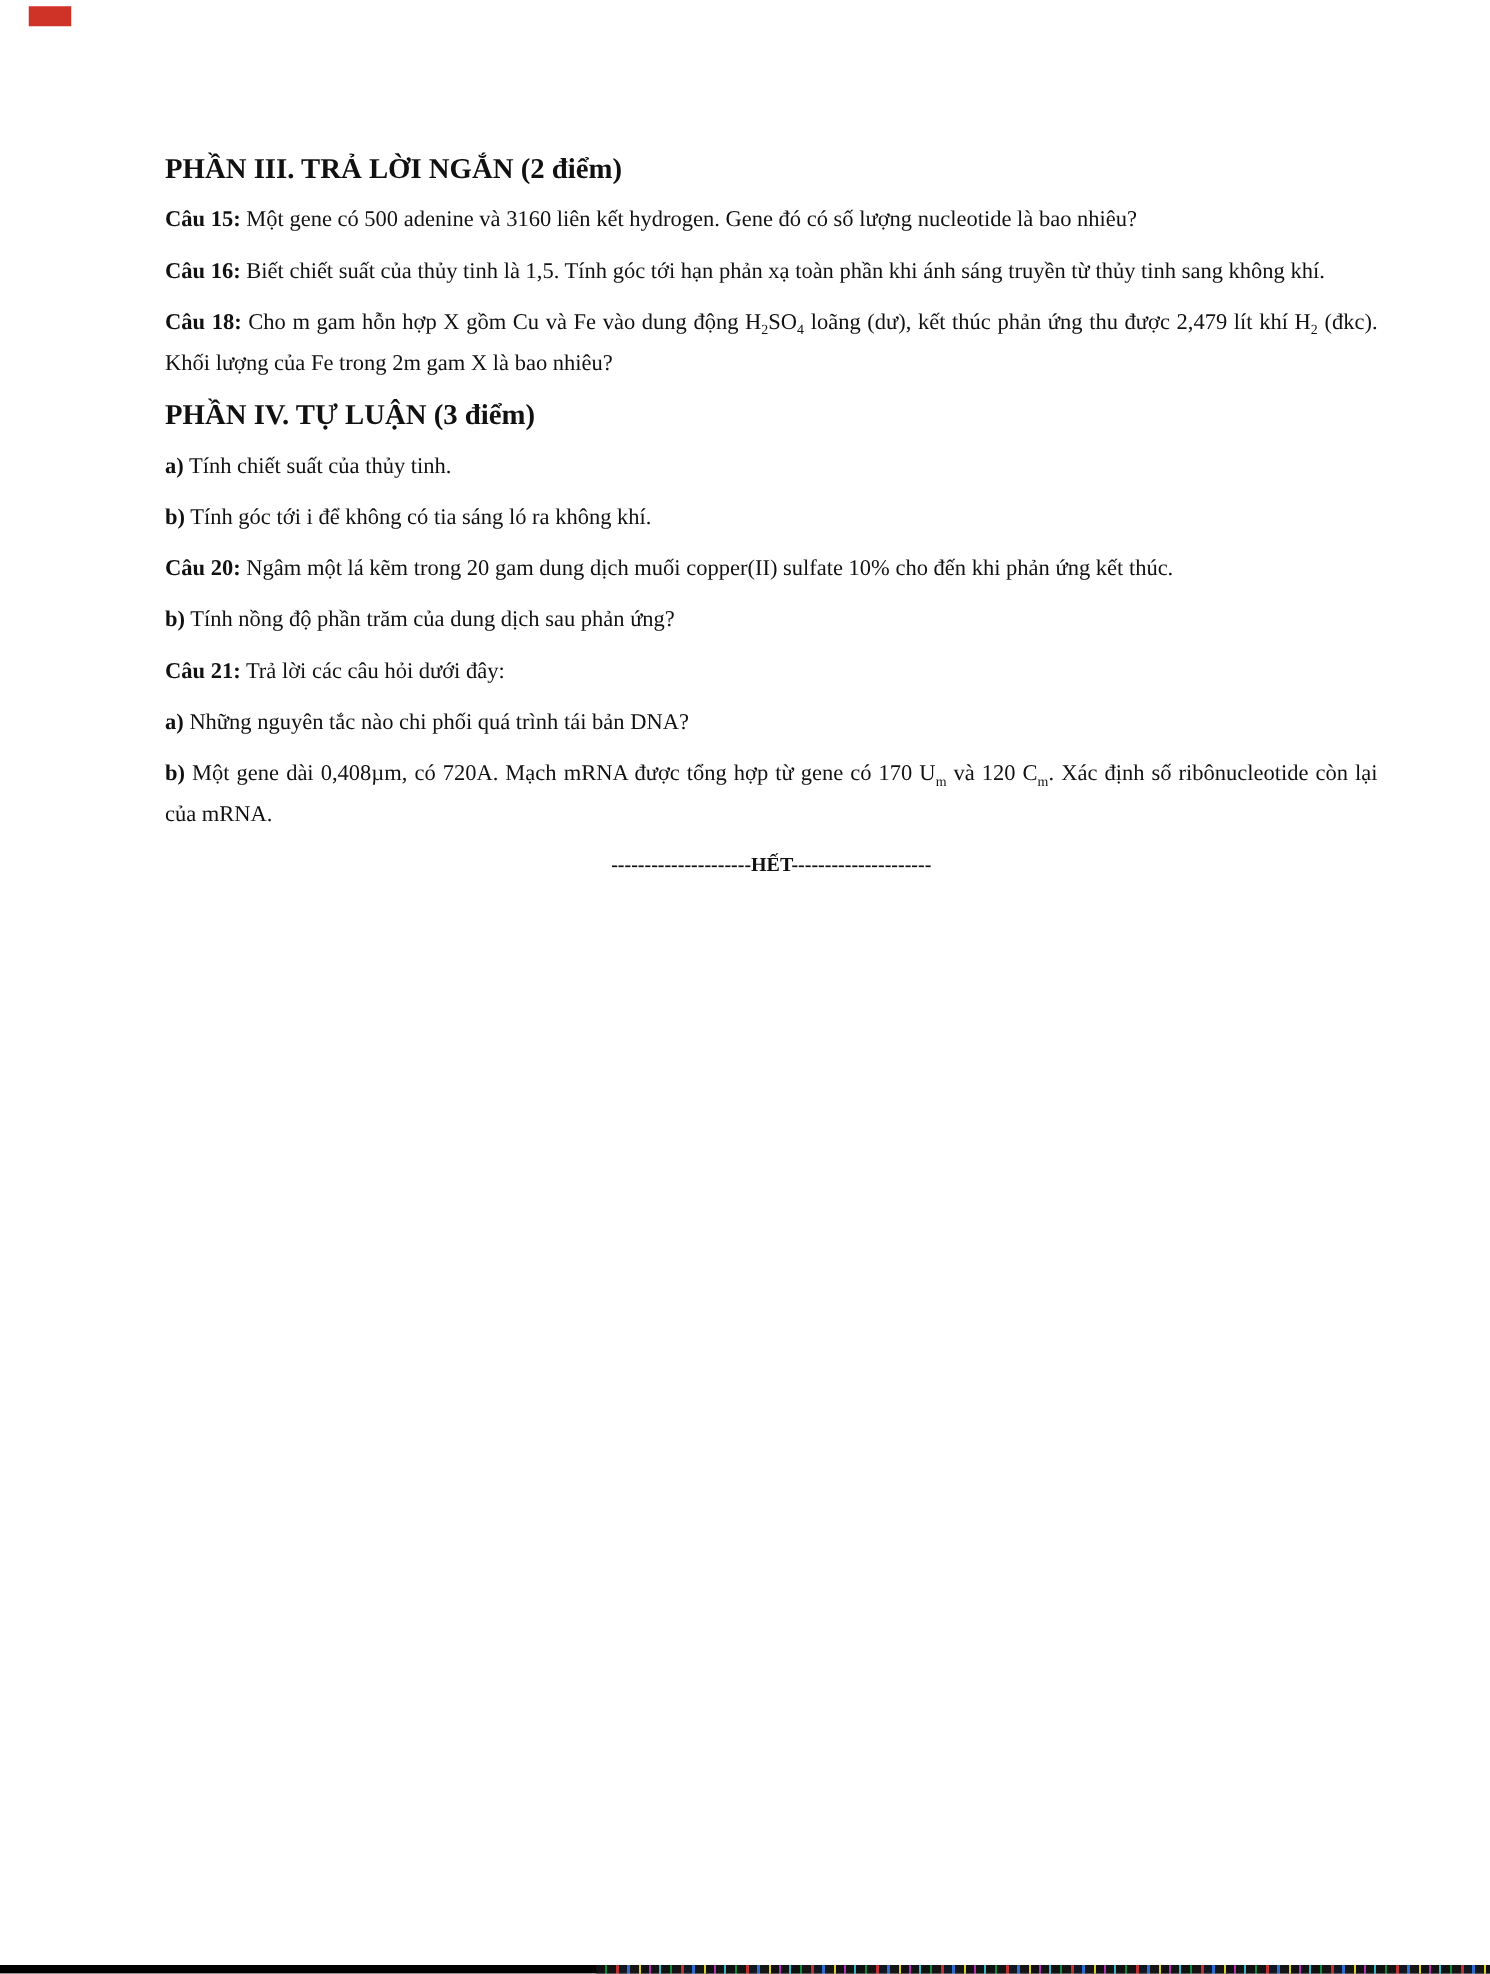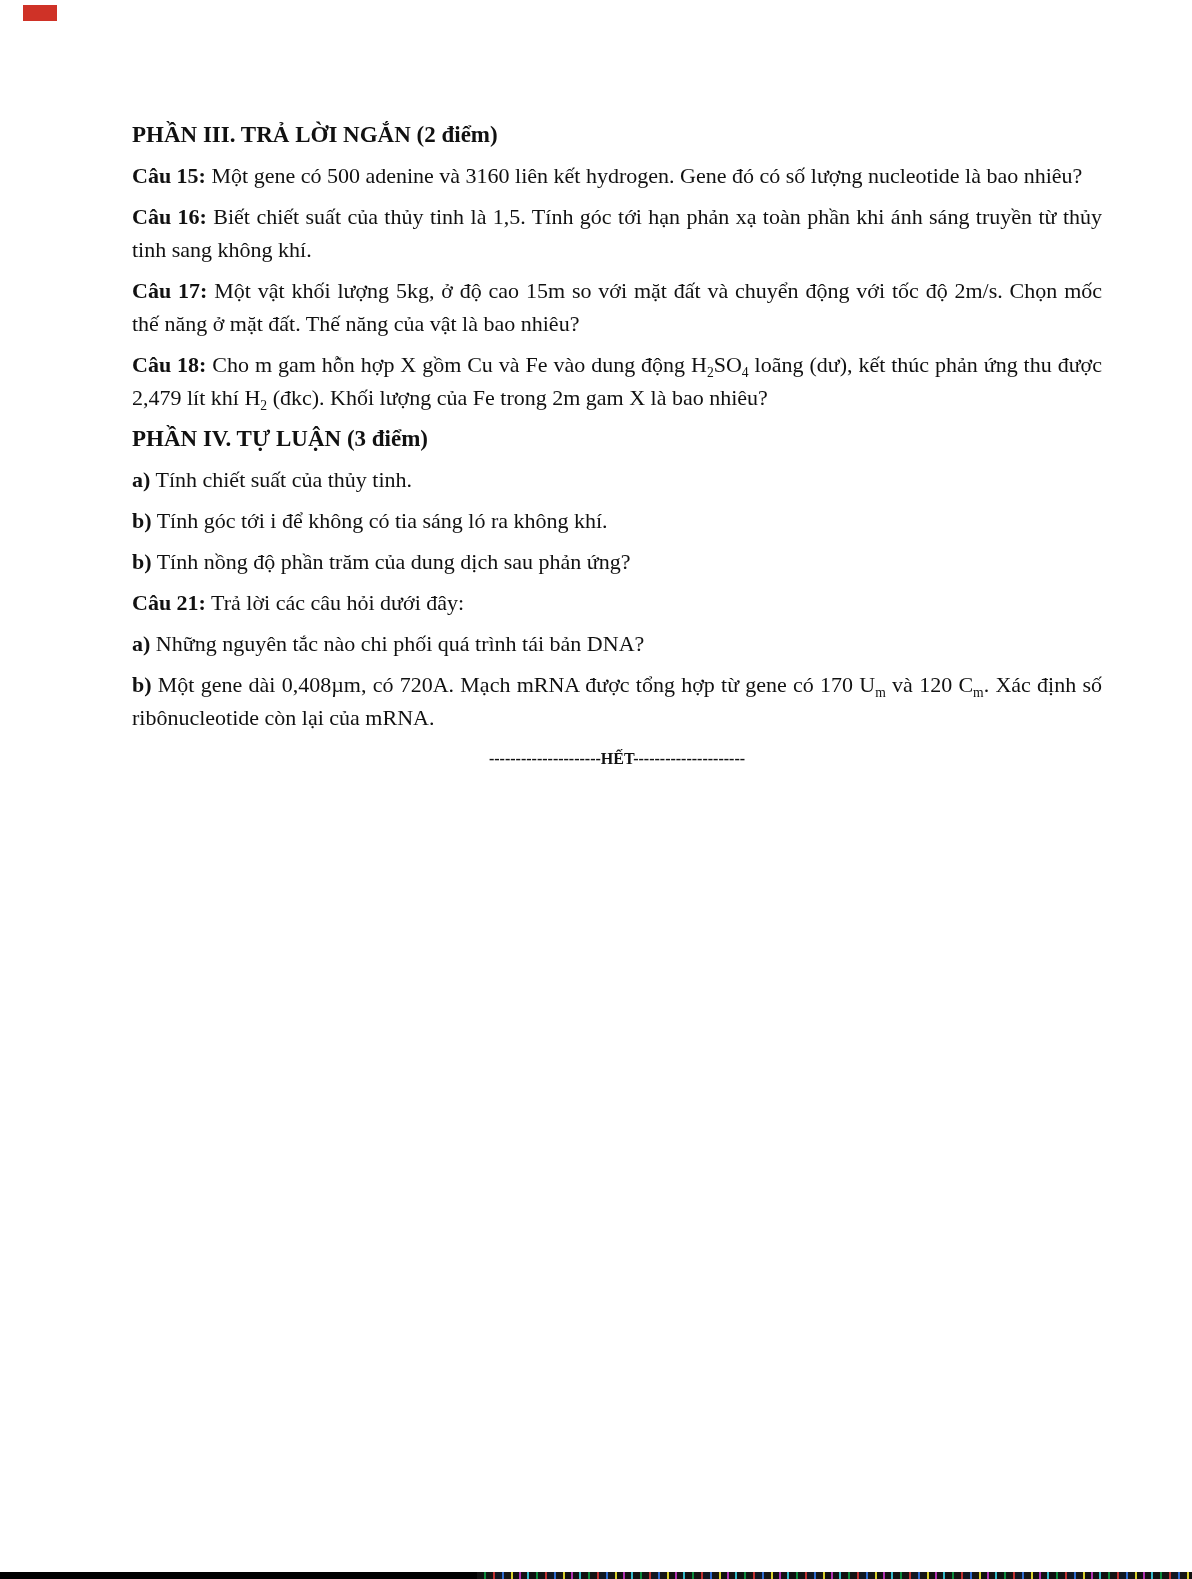--- a/index.html
+++ b/index.html
@@ -20,21 +20,21 @@
   }
   .section-heading {
     font-size: 23px;
     font-weight: bold;
     line-height: 33px;
     margin: 0 0 8px 0;
   }
   .exam-section + .exam-section { }
   .para {
     margin: 0 0 8px 0;
-    font-size: 22px;
+    font-size: 18px;
     line-height: 33px;
     text-align: justify;
   }
   .para .label { font-weight: bold; }
   .para sub, .para sup { font-size: 0.62em; line-height: 0; }
   .end-line {
     margin: 4px 0 0 0;
     font-size: 16px;
     font-weight: bold;
     line-height: 33px;
@@ -76,27 +76,27 @@
 
 <div class="page" style="color: rgb(17, 17, 17); background: rgb(255, 255, 255);">
   <div class="red-mark" style="background: rgb(207, 50, 39);"></div>
 
   <div class="content">
     <div id="doc">
         <section class="exam-section">
           <h2 class="section-heading">PHẦN III. TRẢ LỜI NGẮN (2 điểm)</h2>
           <p class="para"><span class="label">Câu 15:</span> <span>Một gene có 500 adenine và 3160 liên kết hydrogen. Gene đó có số lượng nucleotide là bao nhiêu?</span></p>
           <p class="para"><span class="label">Câu 16:</span> <span>Biết chiết suất của thủy tinh là 1,5. Tính góc tới hạn phản xạ toàn phần khi ánh sáng truyền từ thủy tinh sang không khí.</span></p>
-          <p class="para"><span class="label">Câu 17:</span> <span>Một vật khối lượng 5kg, ở độ cao 15m so với mặt đất và chuyển động với tốc độ 2m/s. Chọn mốc thế năng ở mặt đất. Thế năng của vật là bao nhiêu?</span></p>
           <p class="para"><span class="label">Câu 18:</span> <span>Cho m gam hỗn hợp X gồm Cu và Fe vào dung động H</span><sub>2</sub><span>SO</span><sub>4</sub><span> loãng (dư), kết thúc phản ứng thu được 2,479 lít khí H</span><sub>2</sub><span> (đkc). Khối lượng của Fe trong 2m gam X là bao nhiêu?</span></p>
         </section>
         <section class="exam-section">
           <h2 class="section-heading">PHẦN IV. TỰ LUẬN (3 điểm)</h2>
           <p class="para"><span class="label">a)</span> <span>Tính chiết suất của thủy tinh.</span></p>
           <p class="para"><span class="label">b)</span> <span>Tính góc tới i để không có tia sáng ló ra không khí.</span></p>
+          <p class="para"><span class="label">Câu 20:</span> <span>Ngâm một lá kẽm trong 20 gam dung dịch muối copper(II) sulfate 10% cho đến khi phản ứng kết thúc.</span></p>
           <p class="para"><span class="label">b)</span> <span>Tính nồng độ phần trăm của dung dịch sau phản ứng?</span></p>
           <p class="para"><span class="label">Câu 21:</span> <span>Trả lời các câu hỏi dưới đây:</span></p>
           <p class="para"><span class="label">a)</span> <span>Những nguyên tắc nào chi phối quá trình tái bản DNA?</span></p>
           <p class="para"><span class="label">b)</span> <span>Một gene dài 0,408µm, có 720A. Mạch mRNA được tổng hợp từ gene có 170 U</span><sub>m</sub><span> và 120 C</span><sub>m</sub><span>. Xác định số ribônucleotide còn lại của mRNA.</span></p>
         </section>
       </div>
     <p class="end-line"><span>---------------------</span><span>HẾT</span><span>---------------------</span></p>
   </div>
 
   <div class="bottom-bar" style="background: rgb(0, 0, 0);">

